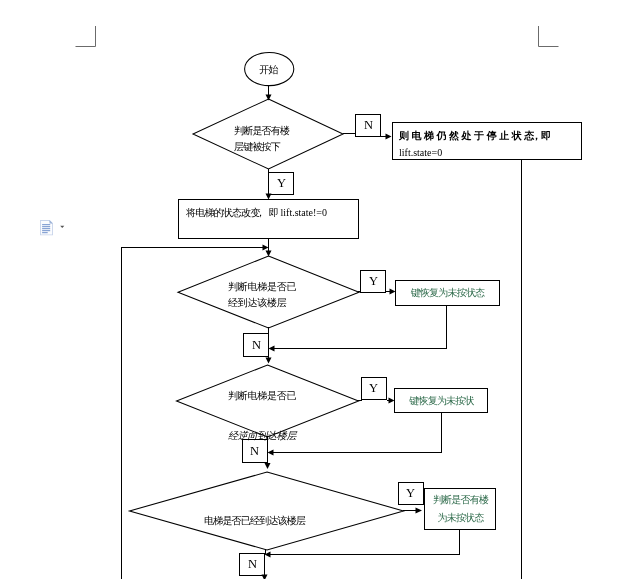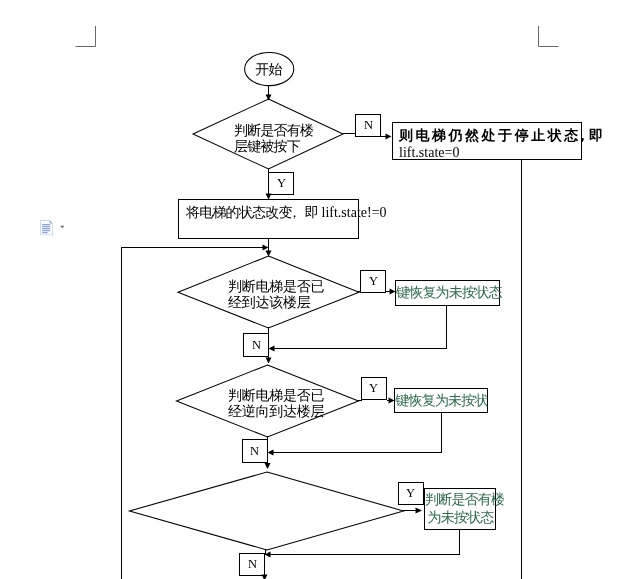--- a/index.html
+++ b/index.html
@@ -2,21 +2,21 @@
 <html><head>
 <meta charset="utf-8">
 <title>Flowchart</title>
 <style>
   html,body{margin:0;padding:0;background:#ffffff;}
   body{width:635px;height:579px;overflow:hidden;
        font-family:"Liberation Serif",serif;
        -webkit-font-smoothing:antialiased;}
   #page{position:relative;width:635px;height:579px;background:#fff;}
   #chart{position:absolute;left:0;top:0;}
-  .lbl{position:absolute;font-size:14px;line-height:15.7px;color:#000;white-space:nowrap;}
+  .lbl{position:absolute;font-size:10px;line-height:15.7px;color:#000;white-space:nowrap;}
   .cjk{letter-spacing:-0.8px;}
   .wide{letter-spacing:-0.25px;}
   .comma{margin-left:-4px;margin-right:4px;letter-spacing:-0.8px;}
   .comma2{margin-left:-5.2px;margin-right:-3.1px;}
   .comma3{margin-left:-4px;margin-right:-2.4px;letter-spacing:-0.8px;}
   .lat{letter-spacing:0;}
   .ctr{text-align:center;}
   .tiny{font-size:12.5px;letter-spacing:0;}
   .green{color:#2d6a4a;}
   #paste-icon{position:absolute;left:40px;top:220px;width:26px;height:17px;}
@@ -139,26 +139,27 @@
   <div class="lbl" style="left:186px;top:205px;"><span class="cjk">将电梯的状态改变</span><span class="cjk comma">，</span><span class="cjk">即</span><span class="lat"> lift.state!=0</span></div>
 
   <div class="lbl cjk wide" style="left:228px;top:279px;"><span>判断电梯是否已</span></div>
   <div class="lbl cjk wide" style="left:228px;top:295px;"><span>经到达该楼层</span></div>
 
   <div class="lbl ctr tiny" style="left:361px;top:274px;width:25px;">Y</div>
   <div class="lbl ctr cjk green" style="left:396px;top:285px;width:103px;text-align:center;"><span>键恢复为未按状态</span></div>
   <div class="lbl ctr tiny" style="left:244px;top:338px;width:25px;">N</div>
 
   <div class="lbl cjk wide" style="left:228px;top:388px;"><span>判断电梯是否已</span></div>
-  <div class="lbl cjk wide" style="left:228px;top:404px;"><span>经逆向到达楼层</span></div>
+  <div class="lbl cjk wide" style="left:228px;top:428px;font-style:italic;"><span>经逆向到达楼层</span></div>
 
   <div class="lbl ctr tiny" style="left:361px;top:381px;width:25px;">Y</div>
   <div class="lbl ctr cjk green" style="left:395px;top:393px;width:93px;"><span>键恢复为未按状</span></div>
   <div class="lbl ctr tiny" style="left:242px;top:444px;width:25px;">N</div>
 
+  <div class="lbl cjk" style="left:204px;top:513px;"><span>电梯是否已经到达该楼层</span></div>
 
   <div class="lbl ctr tiny" style="left:398px;top:486px;width:25px;">Y</div>
   <div class="lbl ctr cjk green" style="left:425px;top:492px;width:71px;"><span>判断是否有楼</span></div>
   <div class="lbl ctr cjk green" style="left:425px;top:510px;width:71px;"><span>为未按状态</span></div>
 
   <div class="lbl ctr tiny" style="left:240px;top:557px;width:25px;">N</div>
 
 </div>
 
 </body></html>

